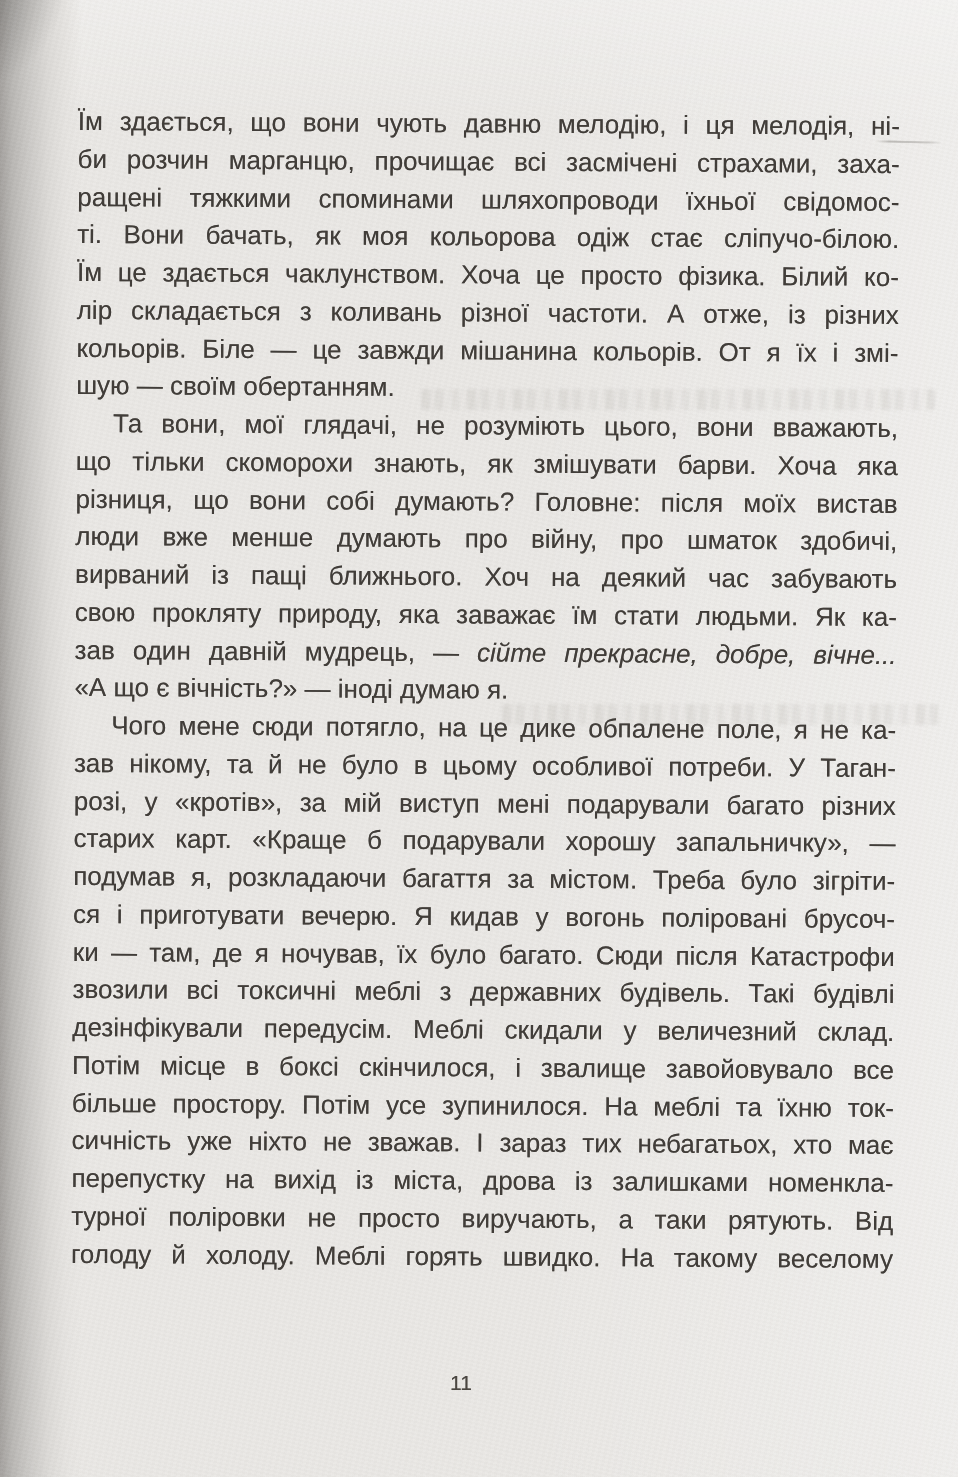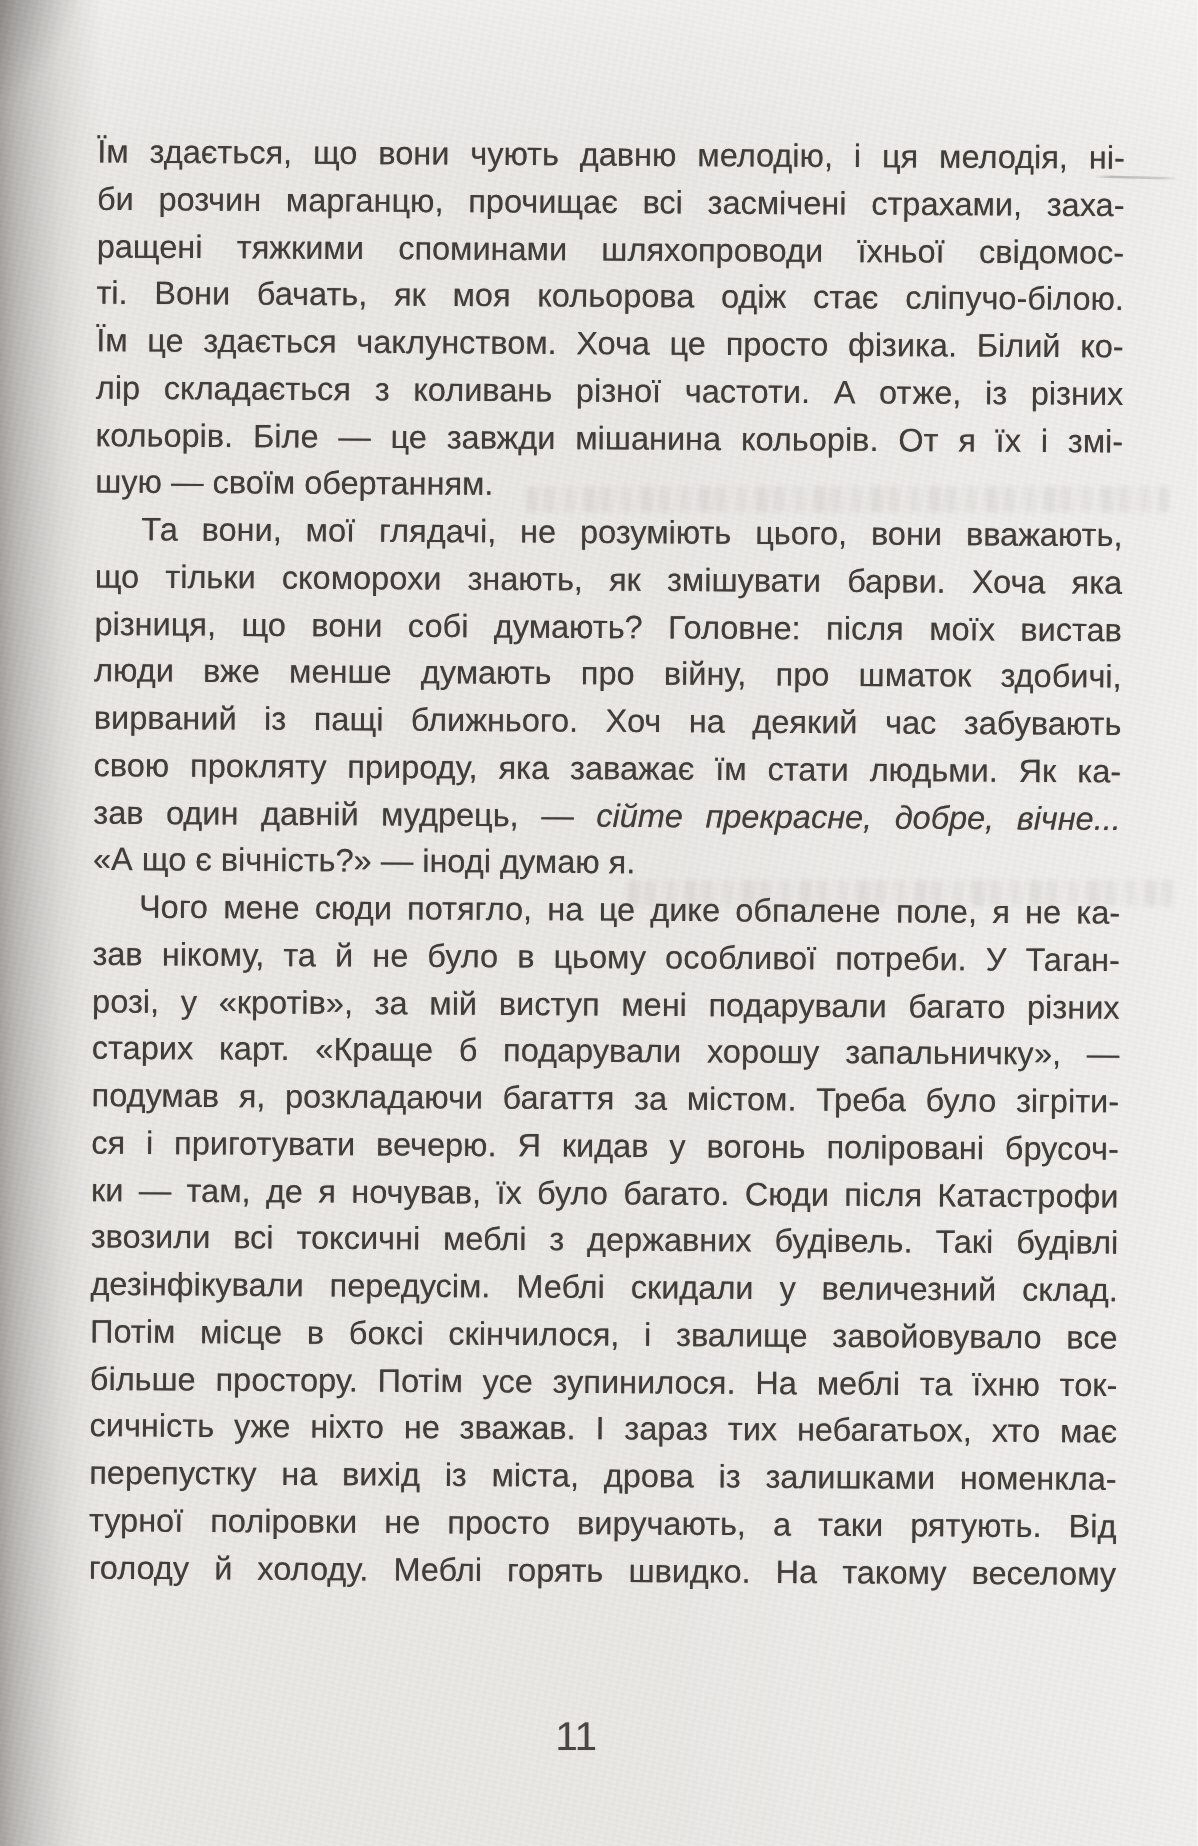--- a/index.html
+++ b/index.html
@@ -67,21 +67,21 @@
     text-shadow: 0 0 0.6px rgba(65,61,57,.65);
   }
   .line { text-align: justify; text-align-last: justify; height: 37.75px; }
   .line.end { text-align-last: left; }
   .line.indent { text-indent: 37px; }
   .it { font-style: italic; }
 
   .page-number {
     position: absolute; left: 376px; top: 1371px; width: 170px;
     text-align: center;
-    font-size: 32px;
+    font-size: 21px;
     color: #4a4641;
     text-shadow: 0 0 0.6px rgba(70,66,62,.6);
   }
 </style>
 </head>
 <body>
 
 <div class="scan">
   <div class="gutter"></div>
   <div class="corner"></div>

